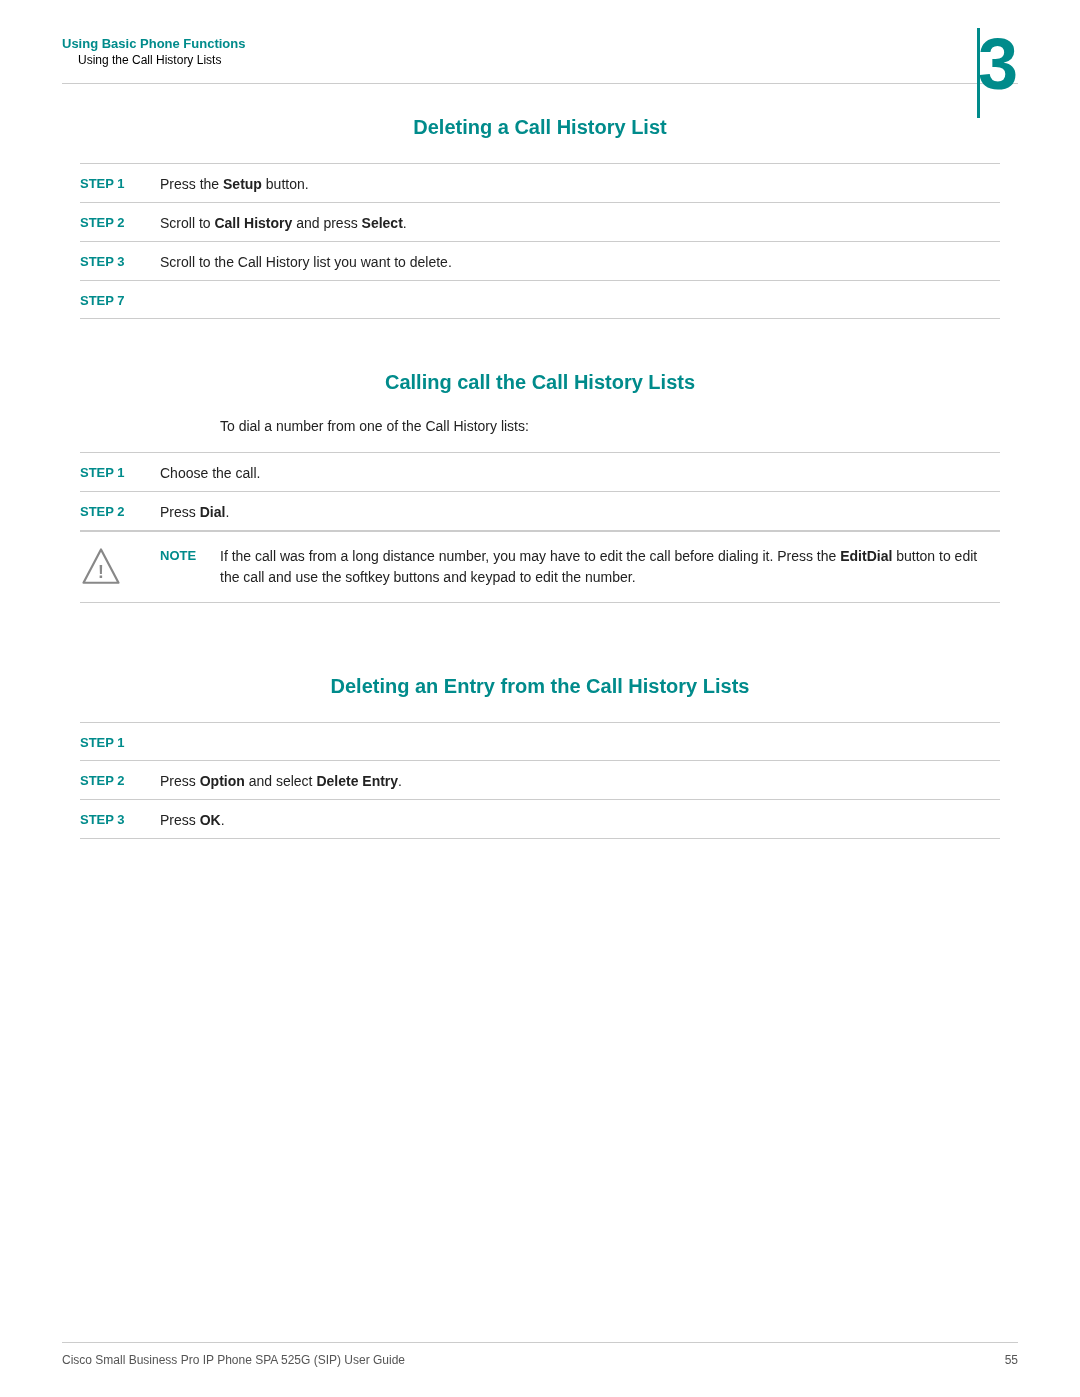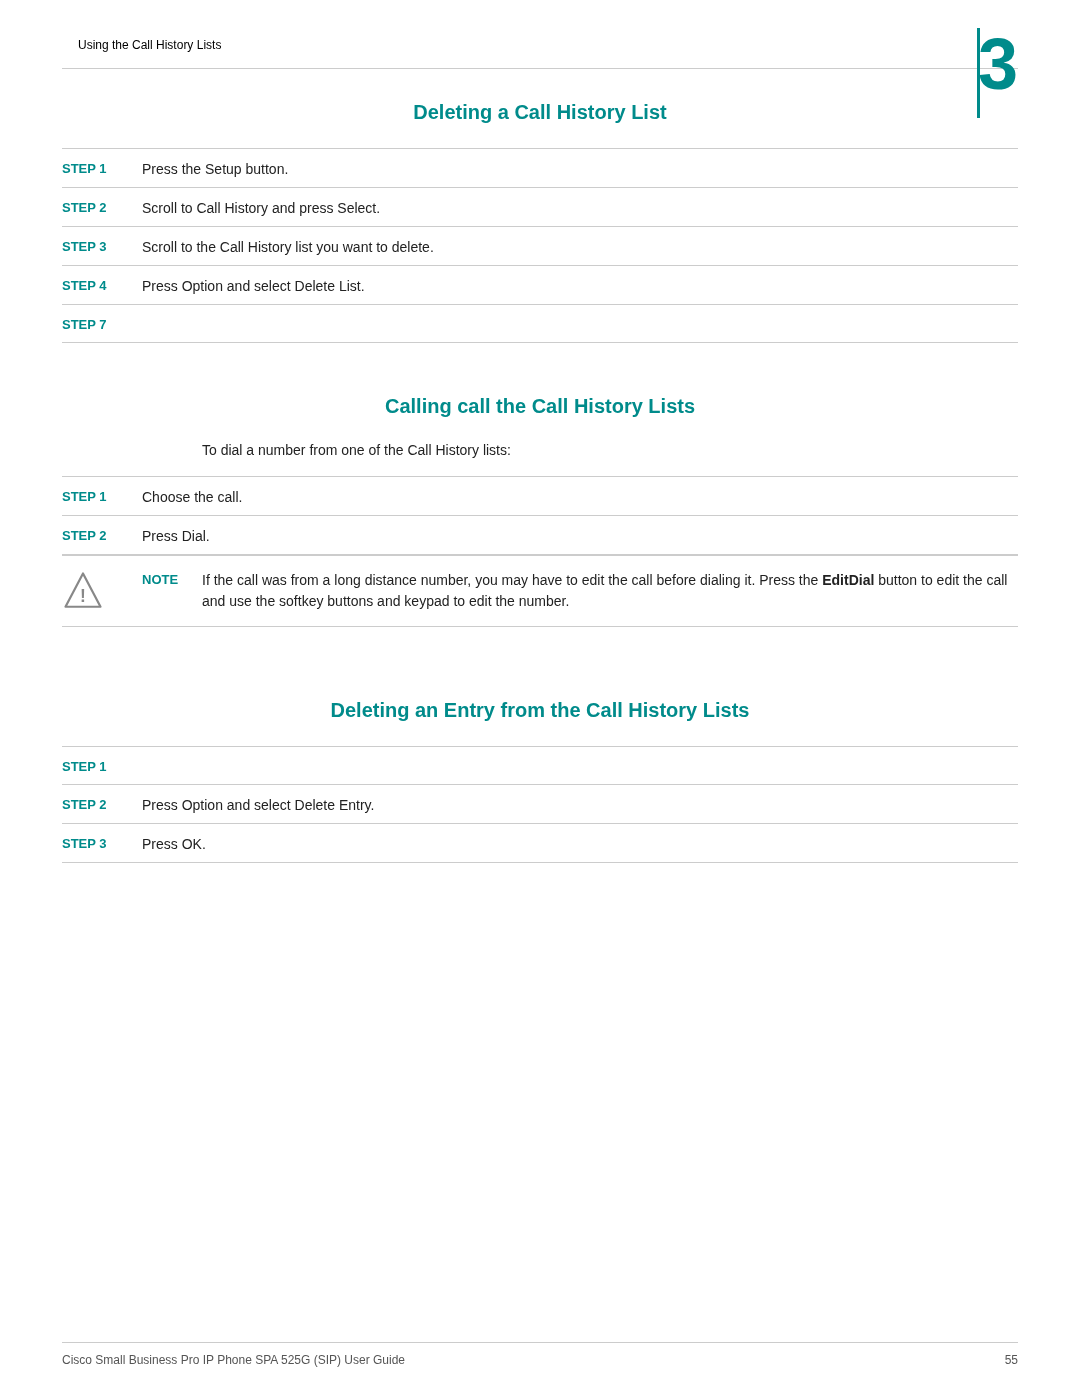--- a/index.html
+++ b/index.html
@@ -60,21 +60,21 @@
     }
 
     .header-divider {
       border: none;
       border-top: 1px solid #ccc;
       margin: 16px 62px 0 62px;
     }
 
     
     .main-content {
-      padding: 0 62px;
+      padding: 0 80px;
     }
 
     
     .section {
       margin-top: 32px;
     }
 
     .section-title {
       font-size: 20px;
       font-weight: bold;
@@ -116,21 +116,21 @@
     }
 
     .step-content {
       font-size: 14px;
       color: #222;
       flex: 1;
       padding-top: 2px;
     }
 
     .step-content strong {
-      font-weight: normal;
+      font-weight: bold;
     }
 
     
     .note-row {
       display: flex;
       align-items: flex-start;
       border-top: 1px solid #ccc;
       border-bottom: 1px solid #ccc;
       padding: 14px 0;
       margin-top: 0;
@@ -205,20 +205,21 @@
     .footer-right {
       color: #555;
     }
   </style>
 </head>
 <body>
 
 <div class="page-container">
 
   <div class="page-header">
+    <div class="breadcrumb-top">Using Basic Phone Functions</div>
     <div class="breadcrumb-sub">Using the Call History Lists</div>
     <div class="chapter-number-bar"></div>
     <div class="chapter-number">3</div>
   </div>
   <hr class="header-divider">
 
   <div class="main-content">
 
     <div class="section">
       <div class="section-title">Deleting a Call History List</div>
@@ -227,24 +228,20 @@
           <div class="step-label">STEP 1</div>
           <div class="step-content">Press the <strong>Setup</strong> button.</div>
         </div>
         <div class="step-row">
           <div class="step-label">STEP 2</div>
           <div class="step-content">Scroll to <strong>Call History</strong> and press <strong>Select</strong>.</div>
         </div>
         <div class="step-row">
           <div class="step-label">STEP 3</div>
           <div class="step-content">Scroll to the Call History list you want to delete.</div>
-        </div>
-        <div class="step-row">
-          <div class="step-label">STEP 4</div>
-          <div class="step-content">Press <strong>Option</strong> and select <strong>Delete List</strong>.</div>
         </div>
         <div class="step-row">
           <div class="step-label">STEP 7</div>
         </div>
       </div>
     </div>
 
     <div class="section-spacer"></div>
 
     <div class="section">

